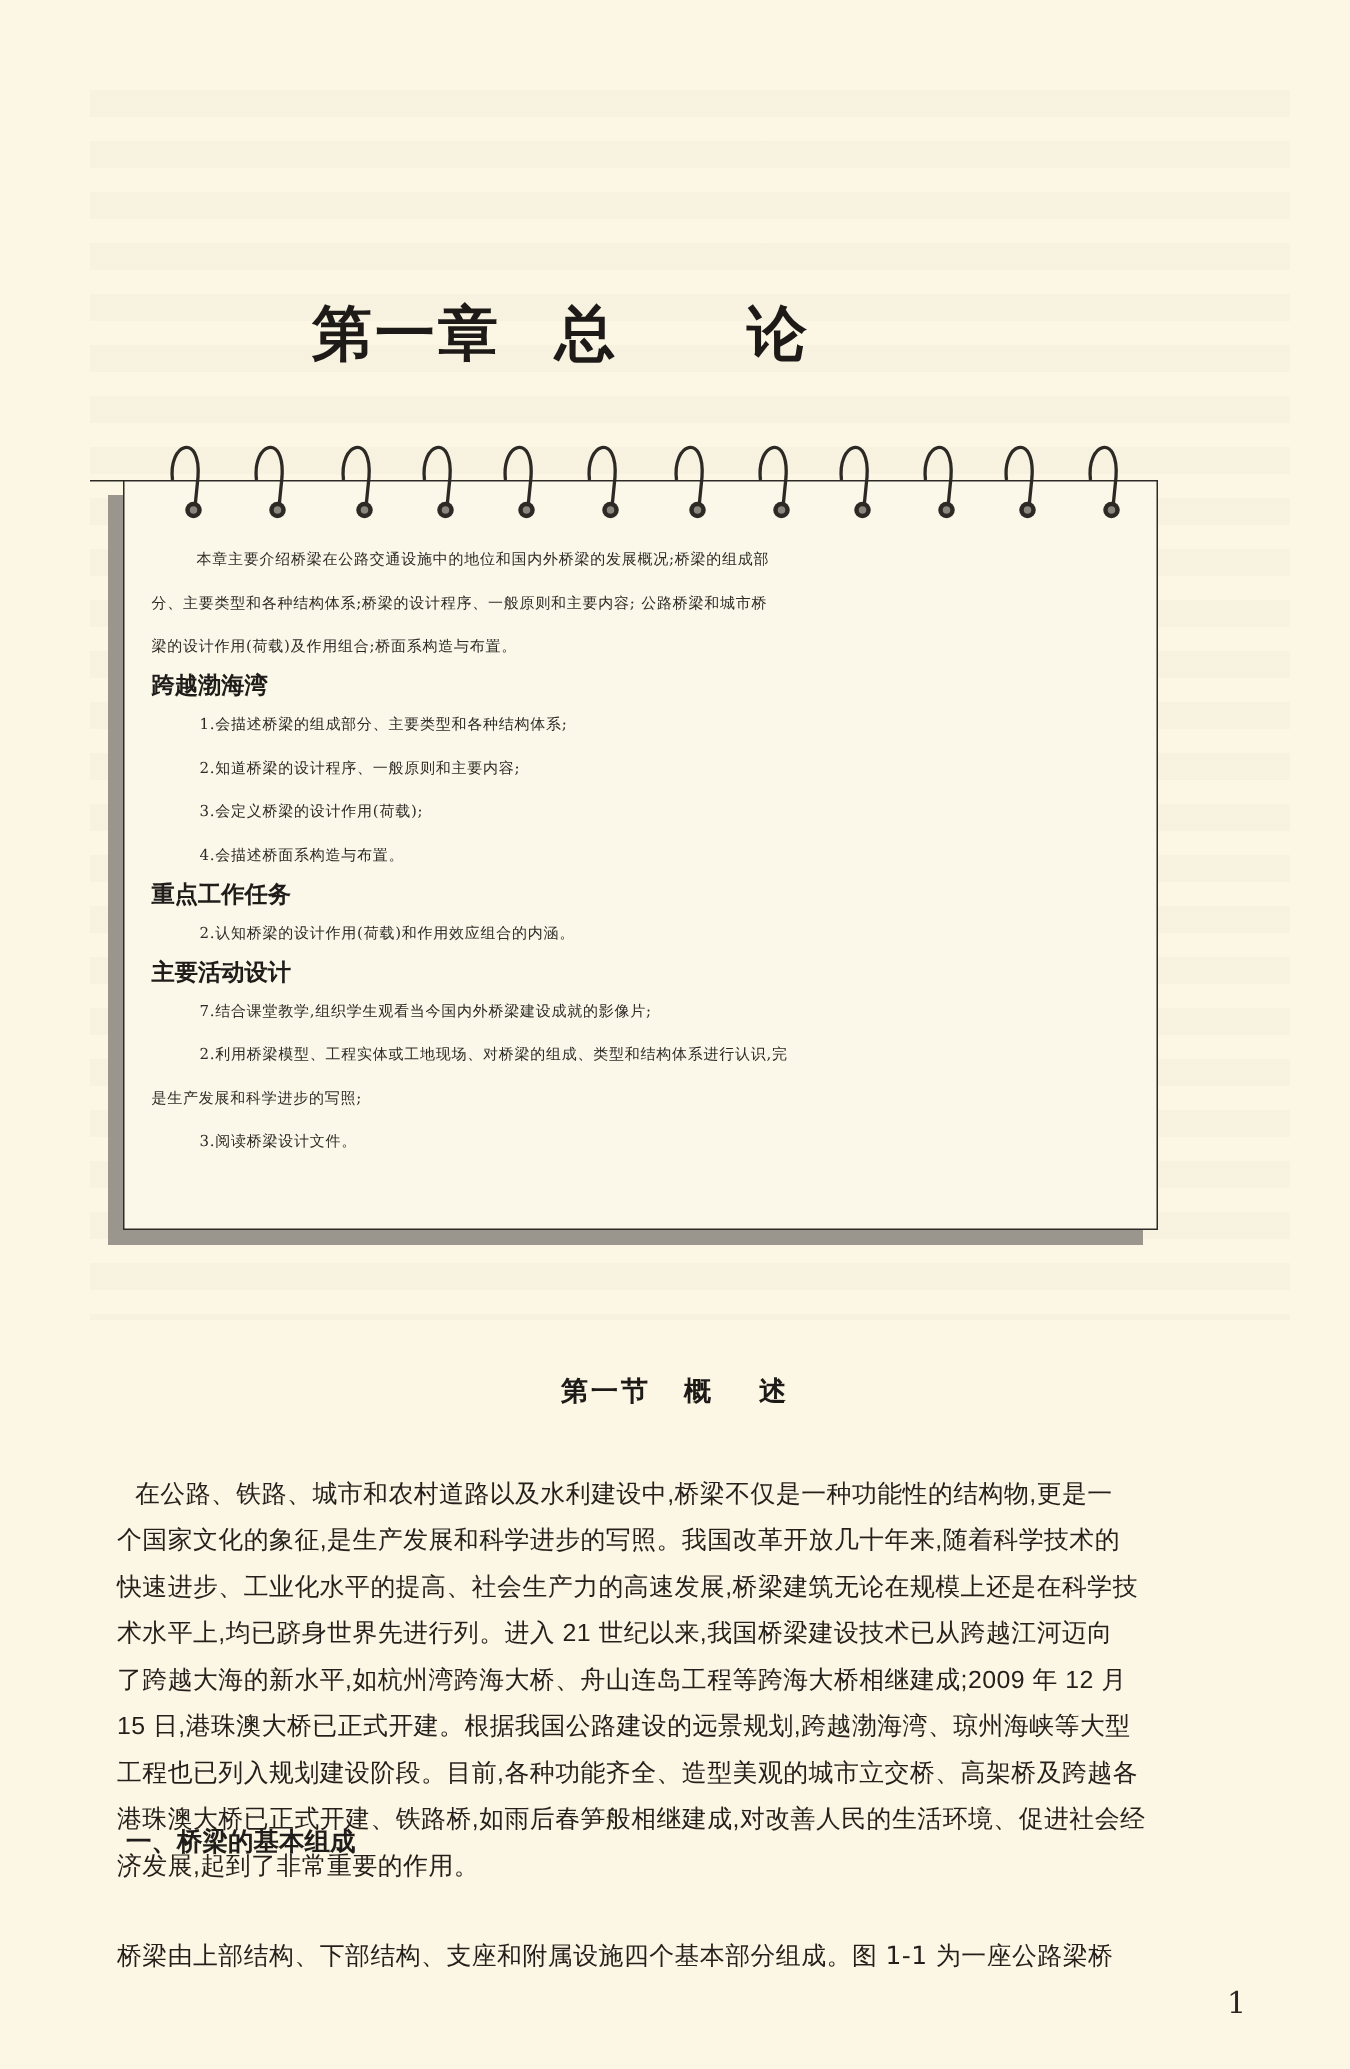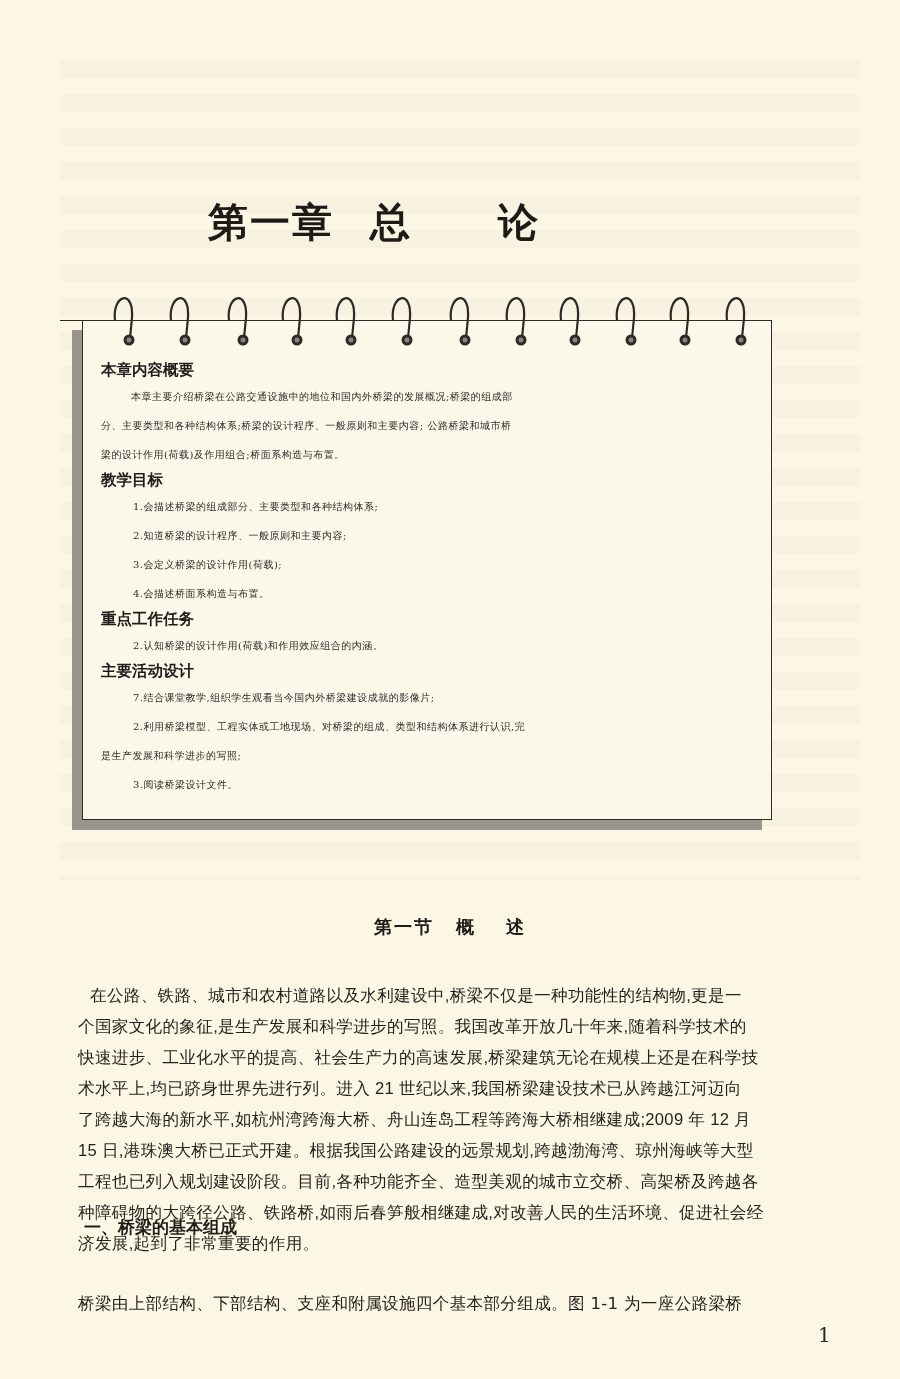--- a/index.html
+++ b/index.html
@@ -93,26 +93,25 @@
 <div class="page">
   <div class="bleed"></div>
 
   <div class="chapter-title">
     <span class="num">第一章</span><span class="w1">总</span><span>论</span>
   </div>
 
   <div class="box-top-line"></div>
 
   <div class="box">
-    <h3>本章内容概要</h3>
     <p class="indent">本章主要介绍桥梁在公路交通设施中的地位和国内外桥梁的发展概况;桥梁的组成部</p>
     <p>分、主要类型和各种结构体系;桥梁的设计程序、一般原则和主要内容; 公路桥梁和城市桥</p>
     <p>梁的设计作用(荷载)及作用组合;桥面系构造与布置。</p>
 
-    <h3>教学目标</h3>
+    <h3>跨越渤海湾</h3>
     <p class="item">1.会描述桥梁的组成部分、主要类型和各种结构体系;</p>
     <p class="item">2.知道桥梁的设计程序、一般原则和主要内容;</p>
     <p class="item">3.会定义桥梁的设计作用(荷载);</p>
     <p class="item">4.会描述桥面系构造与布置。</p>
 
     <h3>重点工作任务</h3>
     <p class="item">2.认知桥梁的设计作用(荷载)和作用效应组合的内涵。</p>
 
     <h3>主要活动设计</h3>
     <p class="item">7.结合课堂教学,组织学生观看当今国内外桥梁建设成就的影像片;</p>
@@ -213,21 +212,21 @@
   </div>
 
   <div class="body-text">
     <p class="para-first">在公路、铁路、城市和农村道路以及水利建设中,桥梁不仅是一种功能性的结构物,更是一</p>
     <p>个国家文化的象征,是生产发展和科学进步的写照。我国改革开放几十年来,随着科学技术的</p>
     <p>快速进步、工业化水平的提高、社会生产力的高速发展,桥梁建筑无论在规模上还是在科学技</p>
     <p>术水平上,均已跻身世界先进行列。进入 21 世纪以来,我国桥梁建设技术已从跨越江河迈向</p>
     <p>了跨越大海的新水平,如杭州湾跨海大桥、舟山连岛工程等跨海大桥相继建成;2009 年 12 月</p>
     <p>15 日,港珠澳大桥已正式开建。根据我国公路建设的远景规划,跨越渤海湾、琼州海峡等大型</p>
     <p>工程也已列入规划建设阶段。目前,各种功能齐全、造型美观的城市立交桥、高架桥及跨越各</p>
-    <p>种障碍物的大跨径公路、铁路桥,如雨后春笋般相继建成,对改善人民的生活环境、促进社会经</p>
+    <p>港珠澳大桥已正式开建、铁路桥,如雨后春笋般相继建成,对改善人民的生活环境、促进社会经</p>
     <p>济发展,起到了非常重要的作用。</p>
   </div>
 
   <div class="subheading">一、桥梁的基本组成</div>
   <div class="last-line">桥梁由上部结构、下部结构、支座和附属设施四个基本部分组成。图 1-1 为一座公路梁桥</div>
 
   <div class="page-number">1</div>
 </div>
 
 </body></html>

